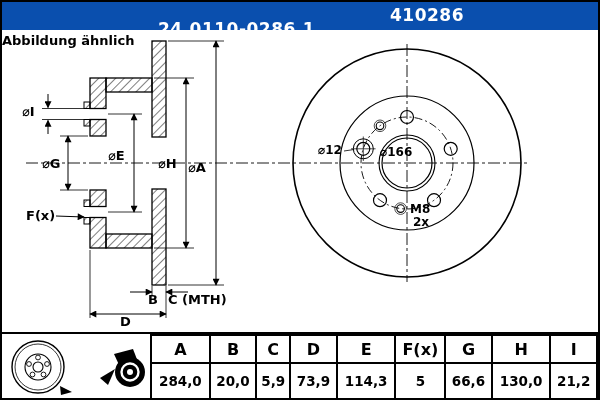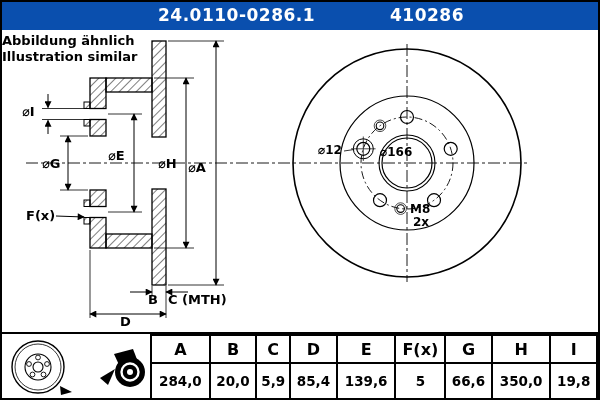--- a/index.html
+++ b/index.html
@@ -3,21 +3,21 @@
 <meta charset="utf-8">
 <style>
   html,body{margin:0;padding:0;background:#e8e8e8;}
   .page{
     position:relative;width:600px;height:400px;box-sizing:border-box;
     background:#fff;border:2px solid #000;overflow:hidden;
     font-family:"DejaVu Sans","Liberation Sans",sans-serif;
   }
   .header{position:absolute;left:0;top:0;width:100%;height:28px;background:#0a4fae;}
   .header span{position:absolute;top:3px;color:#fff;font-weight:bold;font-size:17px;letter-spacing:.5px;}
-  .header .pn{left:156px;}
+  .header .pn{left:156px;margin-top:14px;}
   .header .ref{left:388px;}
   .note{position:absolute;left:0;top:31px;font-size:13px;font-weight:bold;line-height:1.25;color:#000;}
   svg.drawing{position:absolute;left:0;top:28px;}
   svg text{font-family:"DejaVu Sans","Liberation Sans",sans-serif;fill:#000;}
   .dimlbl{font-size:13px;font-weight:bold;}
   .frontlbl{font-size:12px;font-weight:bold;}
   .bottom{position:absolute;left:0;top:330px;width:100%;height:66px;border-top:2px solid #000;display:flex;}
   .icons{position:relative;width:148px;flex:0 0 148px;}
   .spec-table{flex:1;border-collapse:collapse;table-layout:fixed;height:100%;}
   .spec-table td{border:2px solid #000;text-align:center;vertical-align:middle;padding:0;}
@@ -29,21 +29,20 @@
 
 <div class="page">
 
   <div class="header">
     <span class="pn">24.0110-0286.1</span>
     <span class="ref">410286</span>
   </div>
 
   <div class="note">
     <div>Abbildung ähnlich</div>
-    <div>Illustration similar</div>
   </div>
 
   <svg class="drawing" width="600" height="302" viewBox="0 0 600 302">
     <defs>
       <pattern id="hatch" width="6" height="6" patternUnits="userSpaceOnUse" patternTransform="rotate(45)">
         <line x1="0" y1="0" x2="0" y2="6" stroke="#000" stroke-width="1"></line>
       </pattern>
       <marker id="arr" viewBox="0 0 10 10" refX="9" refY="5" markerWidth="9" markerHeight="7" orient="auto-start-reverse">
         <path d="M0,0 L10,5 L0,10 z" fill="#000"></path>
       </marker>
@@ -176,24 +175,24 @@
           <td>E</td>
           <td>F(x)</td>
           <td>G</td>
           <td>H</td>
           <td>I</td>
         </tr>
         <tr class="vrow">
           <td>284,0</td>
           <td>20,0</td>
           <td>5,9</td>
-          <td>85,4</td>
-          <td>139,6</td>
+          <td>73,9</td>
+          <td>114,3</td>
           <td>5</td>
           <td>66,6</td>
-          <td>350,0</td>
-          <td>19,8</td>
+          <td>130,0</td>
+          <td>21,2</td>
         </tr>
       </tbody>
     </table>
   </div>
 
 </div>
 
 </body></html>

